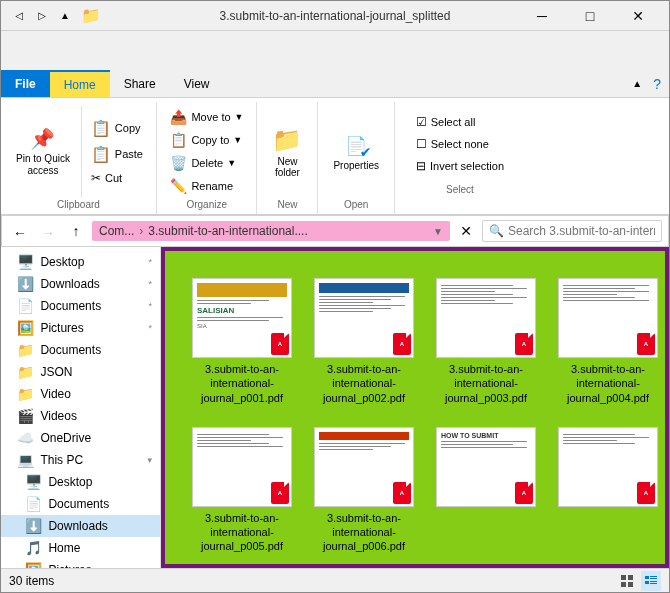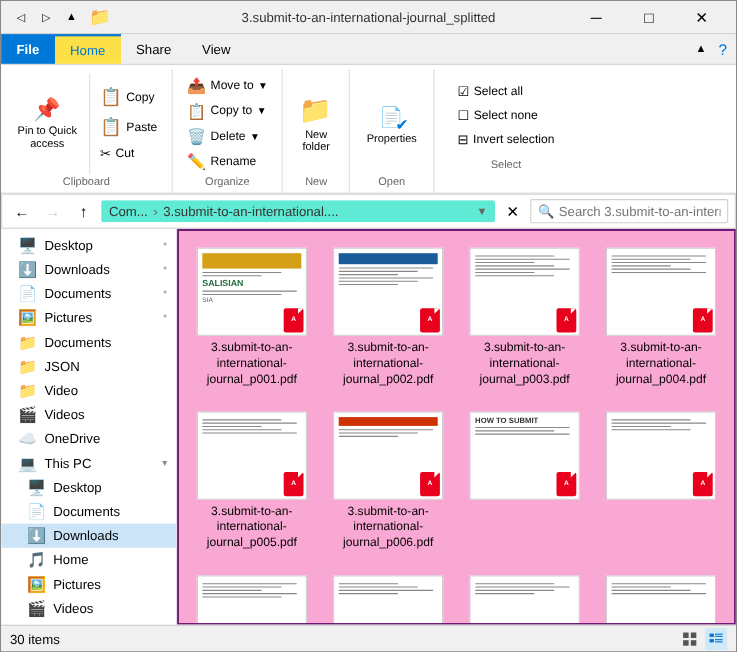--- a/index.html
+++ b/index.html
@@ -35,20 +35,21 @@
 
     
     .ribbon {
       background: #f0f0f0;
       border-bottom: 1px solid #d0d0d0;
     }
     .ribbon-tabs {
       display: flex;
       height: 28px;
       border-bottom: 1px solid #d0d0d0;
+      margin-top: 39px;
     }
     .ribbon-tab {
       padding: 0 14px;
       border: none;
       background: transparent;
       cursor: pointer;
       font-size: 12px;
       height: 100%;
       display: flex; align-items: center;
     }
@@ -141,21 +142,21 @@
     .nav-btn {
       width: 24px; height: 24px;
       border: none; background: transparent;
       cursor: pointer; font-size: 14px;
       display: flex; align-items: center; justify-content: center;
       border-radius: 2px;
     }
     .nav-btn:disabled { color: #ccc; cursor: default; }
     .address-path {
       flex: 1;
-      background: #5eead4;
+      background: #f9a8d4;
       border: 1px solid transparent;
       padding: 2px 6px;
       font-size: 12px;
       cursor: pointer;
       display: flex; align-items: center; gap: 4px;
       border-radius: 2px;
     }
     .path-part { color: #333; }
     .path-sep { color: #666; margin: 0 1px; }
     .address-dropdown { font-size: 10px; color: #666; margin-left: auto; }
@@ -193,23 +194,23 @@
     .sidebar-item.selected { background: #cce4f7; }
     .sidebar-icon { font-size: 14px; min-width: 16px; }
     .sidebar-expand { margin-left: auto; font-size: 9px; color: #888; }
     .sidebar-item.indent1 { padding-left: 24px; }
 
     
     .content-area {
       flex: 1;
       overflow-y: auto;
       overflow-x: hidden;
-      background: #f9a8d4;
-      padding: 8px;
-      border: 2px solid #701a75;
+      background: #84cc16;
+      padding: 20px;
+      border: 4px solid #701a75;
     }
 
     
     .file-grid {
       display: grid;
       grid-template-columns: repeat(4, 1fr);
       gap: 8px;
     }
     .file-item {
       display: flex;

